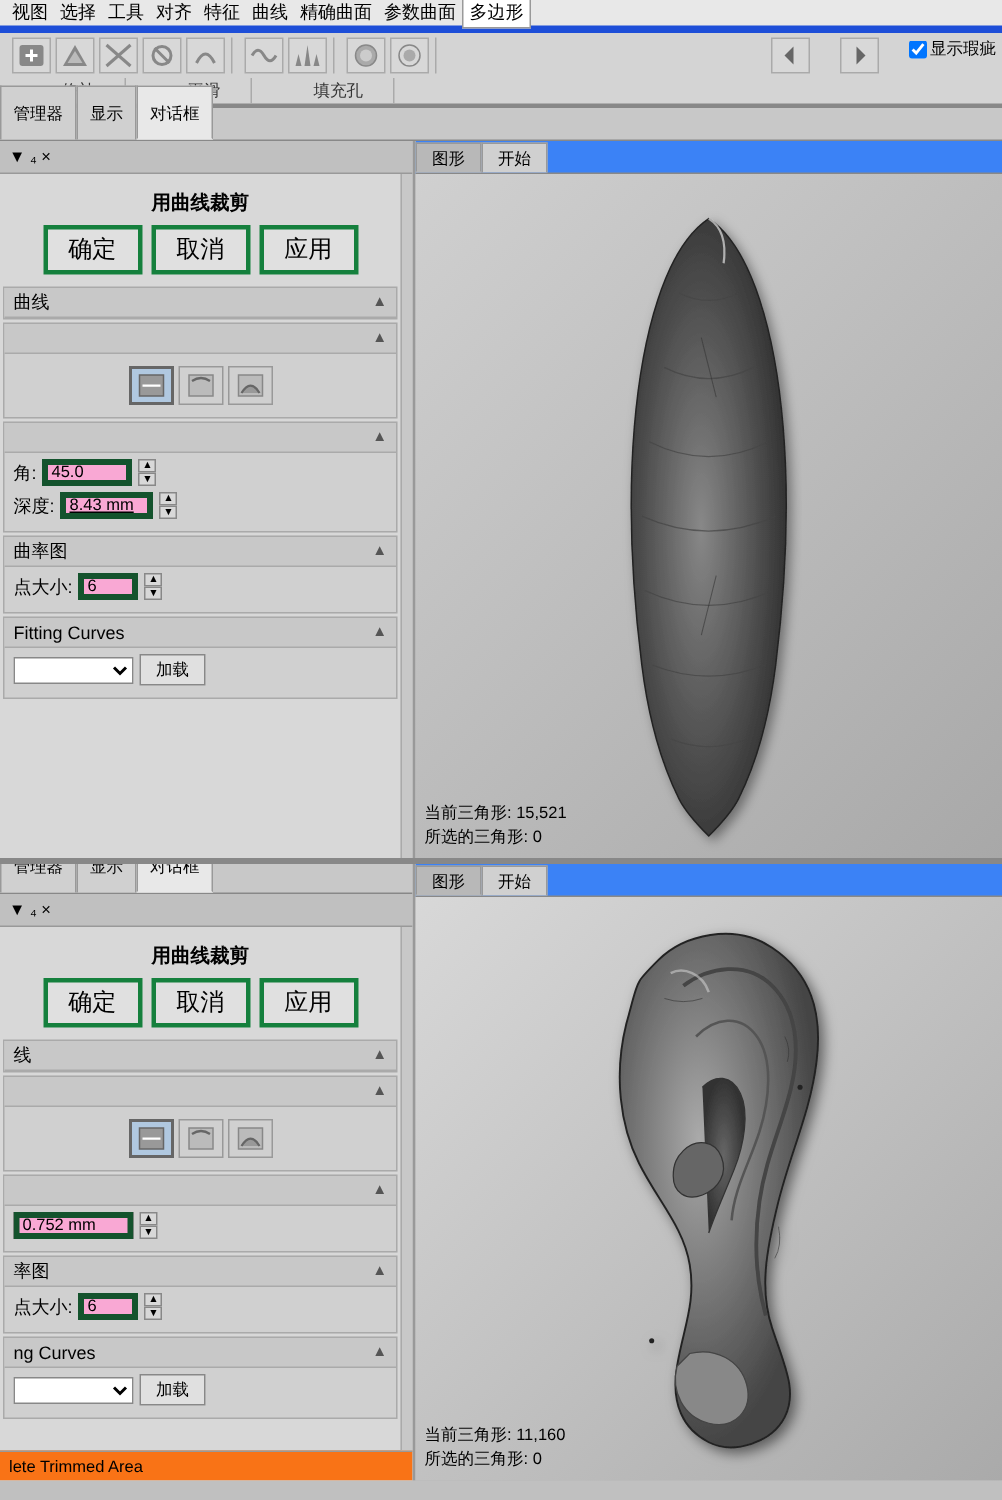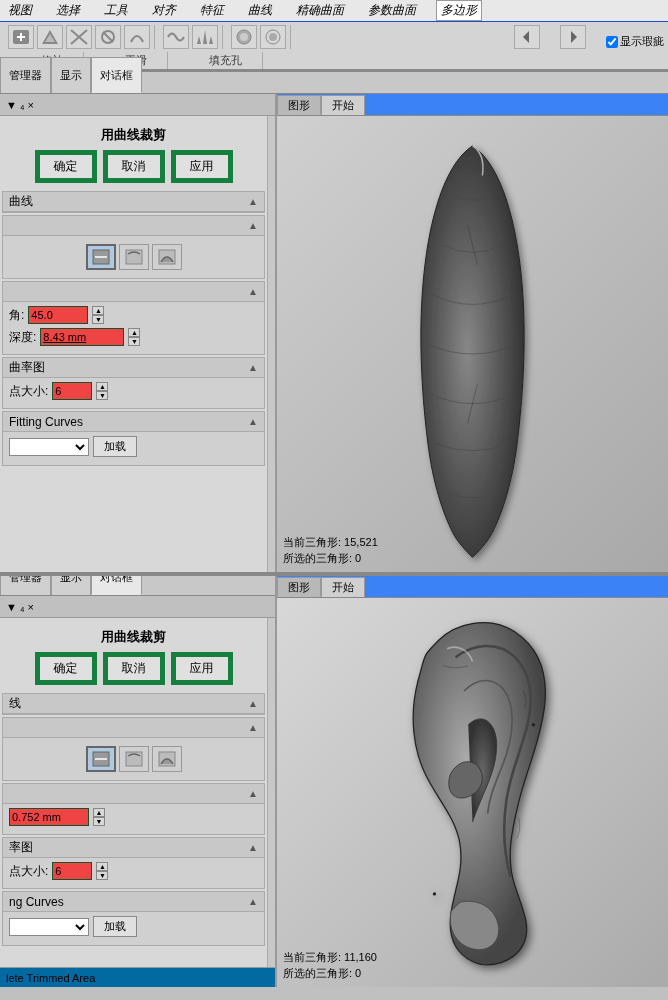--- a/index.html
+++ b/index.html
@@ -10,26 +10,24 @@
       font-family: 'SimSun', 'Microsoft YaHei', Arial, sans-serif;
       font-size: 12px;
       overflow: hidden;
       color: #000;
     }
 
     
     .menu-bar {
       display: flex;
       background: #e8e8e8;
-      border-bottom: 1px solid #1d4ed8;
+      border-bottom: 5px solid #1d4ed8;
       padding: 2px 4px;
-      gap: 16px;
       height: 22px;
       align-items: center;
-      font-style: italic;
     }
     .menu-item {
       cursor: pointer;
       padding: 1px 4px;
       font-size: 12px;
     }
     .menu-item.active { background: #fff; border: 1px solid #999; }
 
     
     .toolbar-area {
@@ -130,23 +128,23 @@
     .btn-row {
       display: flex;
       gap: 6px;
       margin-bottom: 8px;
       justify-content: center;
     }
 
     .dialog-btn {
       padding: 3px 14px;
       background: #e0e0e0;
-      border: 5px solid #15803d;
+      border: 3px solid #15803d;
       cursor: pointer;
-      font-size: 12px;
+      font-size: 16px;
       font-family: inherit;
     }
 
     
     .collapsible-section {
       border: 1px solid #aaa;
       margin-bottom: 2px;
       background: #d0d0d0;
     }
 
@@ -174,22 +172,22 @@
     .form-row {
       display: flex;
       align-items: center;
       margin-bottom: 4px;
       gap: 4px;
     }
 
     .form-input {
       width: 60px;
       height: 18px;
-      border: 1px solid #14532d;
-      background: #ef4444;
+      border: 4px solid #14532d;
+      background: #f9a8d4;
       font-size: 11px;
       padding: 0 2px;
     }
 
     .spinner-btn {
       display: flex;
       flex-direction: column;
     }
     .spin-up, .spin-down {
       width: 12px;
@@ -349,21 +347,21 @@
       border: 1px solid #aaa;
       display: inline-flex;
       align-items: center;
       justify-content: center;
       font-size: 10px;
       cursor: pointer;
     }
 
     
     .bottom-status {
-      background: #0369a1;
+      background: #f97316;
       border-top: 1px solid #999;
       padding: 2px 6px;
       font-size: 11px;
       height: 20px;
       display: flex;
       align-items: center;
     }
   </style>
 </head>
 <body>
@@ -438,21 +436,21 @@
           </svg>
       </div>
       <div class="tb-icon" title="填充单个孔">
         <svg width="20" height="18" viewBox="0 0 20 18">
             <circle cx="10" cy="9" r="7" fill="none" stroke="#888" stroke-width="1"></circle>
             <circle cx="10" cy="9" r="4" fill="#aaa"></circle>
           </svg>
       </div>
     </div>
 
-    <div style="margin-left:auto;display:flex;align-items:flex-end;gap:20px;">
+    <div style="margin-left:auto;display:flex;align-items:flex-start;gap:20px;">
       <div class="tb-icon">
         <svg width="16" height="16" viewBox="0 0 16 16">
             <polygon points="10,2 4,8 10,14" fill="#666"></polygon>
           </svg>
       </div>
       <div class="tb-icon">
         <svg width="16" height="16" viewBox="0 0 16 16">
             <polygon points="6,2 12,8 6,14" fill="#666"></polygon>
           </svg>
       </div>
@@ -542,21 +540,21 @@
               <div class="form-row">
                 <span>角:</span>
                 <input type="text" class="form-input" value="45.0" style="">
                 <div class="spinner-btn">
                   <div class="spin-up">▲</div>
                   <div class="spin-down">▼</div>
                 </div>
               </div>
               <div class="form-row">
                 <span>深度:</span>
-                <input type="text" class="form-input" value="8.43 mm" style="width: 84px; text-decoration: underline;">
+                <input type="text" class="form-input" value="8.43 mm" style="width: 62px; text-decoration: underline;">
                 <div class="spinner-btn">
                   <div class="spin-up">▲</div>
                   <div class="spin-down">▼</div>
                 </div>
               </div>
             </div>
           </div>
 
           <div class="collapsible-section">
             <div class="collapsible-header">

